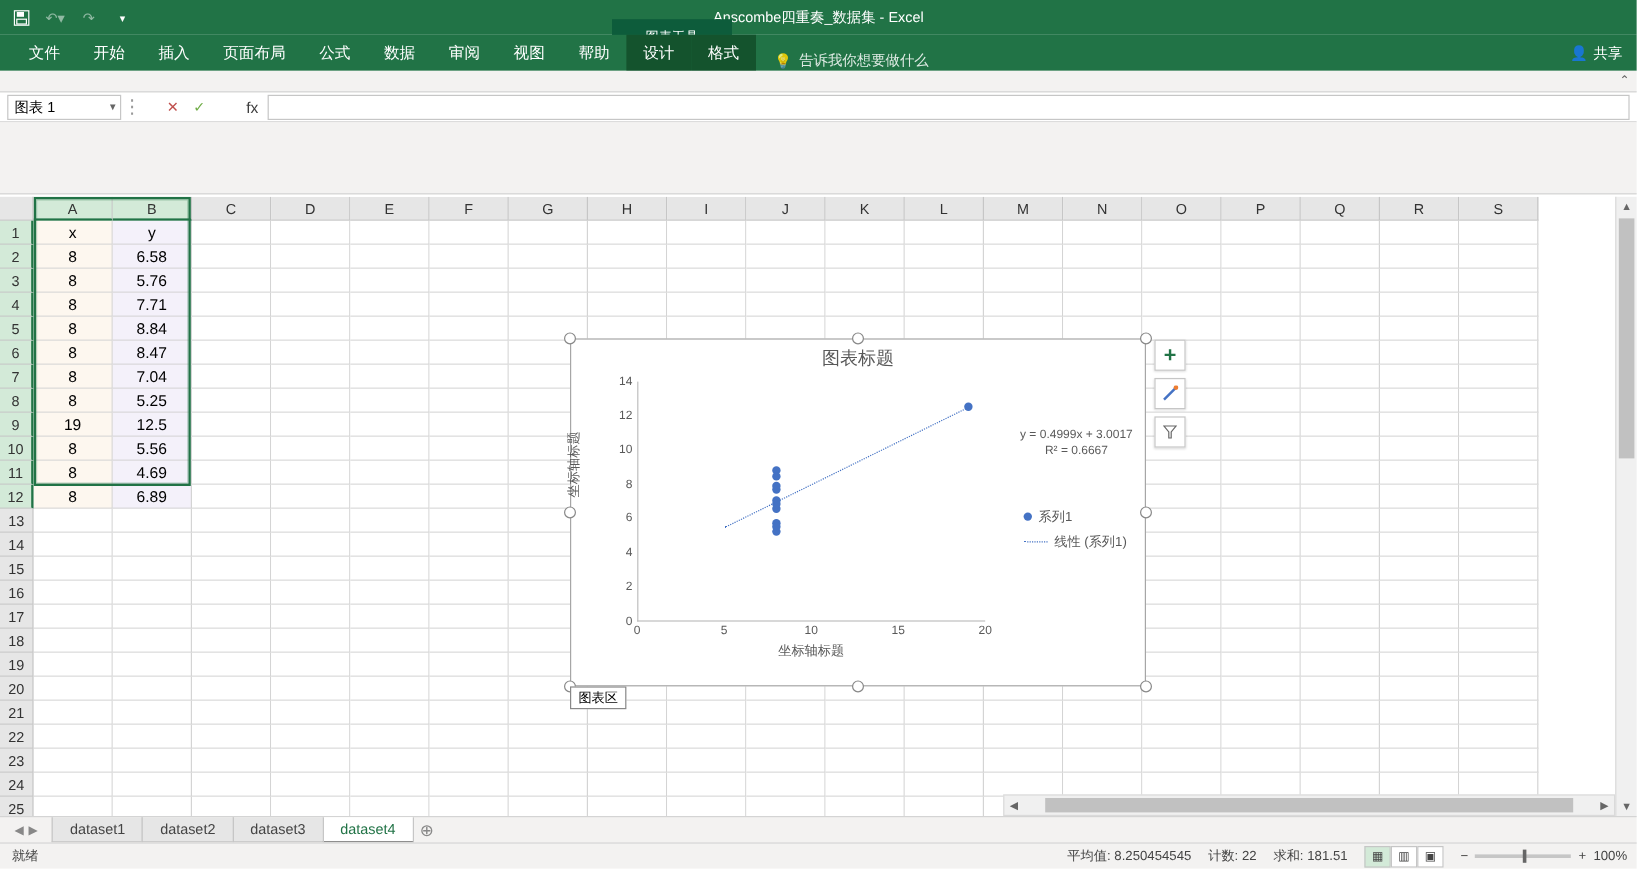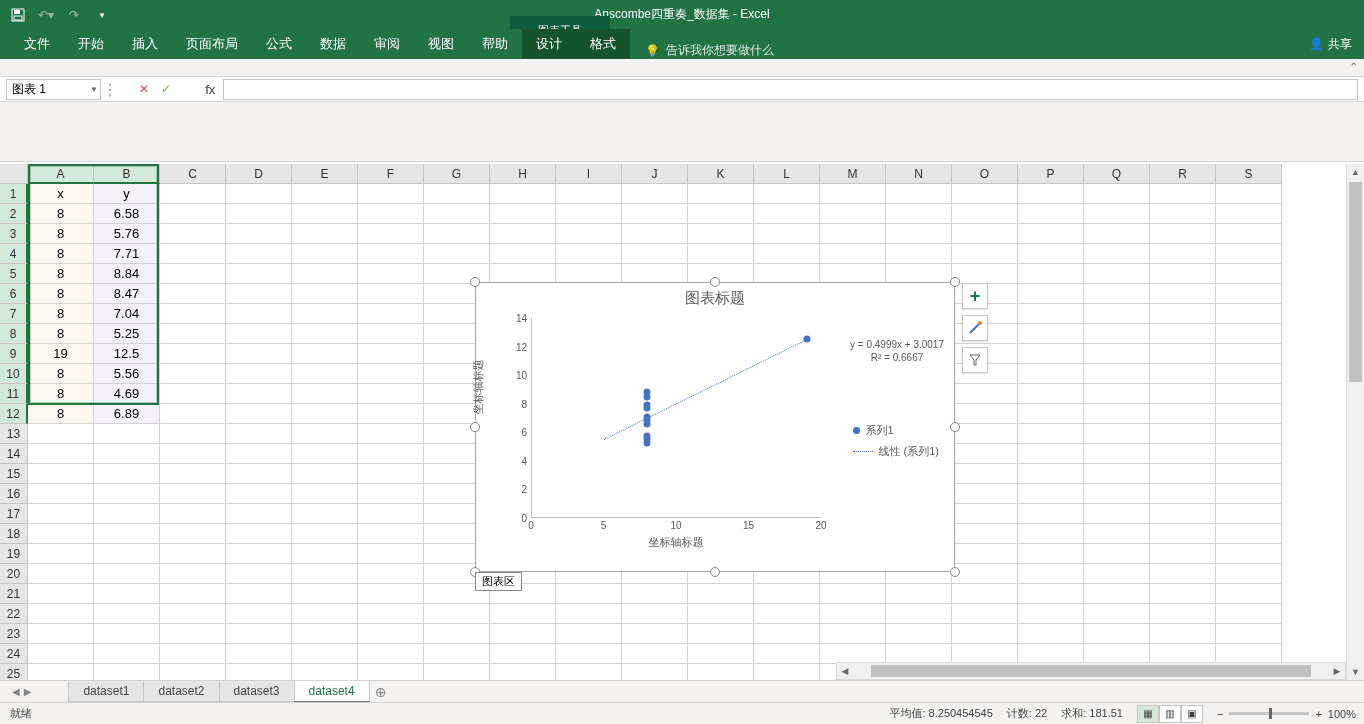--- a/index.html
+++ b/index.html
@@ -68,35 +68,35 @@
 .ch-bl{bottom:-6px;left:-6px;} .ch-bm{bottom:-6px;left:50%;margin-left:-5px;} .ch-br{bottom:-6px;right:-6px;}
 .chart-title { text-align:center; font-size:15px; color:#595959; padding-top:6px;}
 .plot-area { position:absolute; left:55px; top:35px; width:290px; height:200px;}
 .y-axis-title { position:absolute; left:2px; top:50%; transform:rotate(-90deg) translateX(20px); transform-origin:left center; font-size:11px; color:#595959;}
 .x-axis-title { text-align:center; font-size:11px; color:#595959;}
 .y-tick { position:absolute; right:100%; font-size:10px; color:#595959; padding-right:4px; transform:translateY(-50%);}
 .x-tick { position:absolute; top:100%; font-size:10px; color:#595959; transform:translateX(-50%); padding-top:2px;}
 .axis-line { position:absolute; background:#bfbfbf;}
 .point { position:absolute; width:7px; height:7px; background:#4472c4; border-radius:50%; transform:translate(-50%,-50%);}
 .trend { position:absolute; border-top:1.5px dotted #4472c4;}
-.equation { position:absolute; right:10px; top:55px; font-size:10px; color:#595959; text-align:center; line-height:1.3;}
+.equation { position:absolute; right:10px; top:73px; font-size:10px; color:#595959; text-align:center; line-height:1.3;}
 .legend { position:absolute; right:15px; top:140px; font-size:11px; color:#595959;}
 .legend-row { display:flex; align-items:center; gap:6px; margin-bottom:6px;}
 .legend-dot { width:7px; height:7px; background:#4472c4; border-radius:50%; display:inline-block;}
 .legend-dash { width:20px; border-top:1.5px dotted #4472c4; display:inline-block;}
 .chart-tag { position:absolute; left:-1px; bottom:-1px; transform:translateY(100%); background:#fff; border:1px solid #888; font-size:11px; padding:1px 6px;}
 .chart-side-btns { position:absolute; right:-34px; top:0; display:flex; flex-direction:column; gap:6px;}
 .side-btn { width:26px; height:26px; background:#fff; border:1px solid #c6c6c6; box-shadow:0 1px 2px rgba(0,0,0,0.15); display:flex; align-items:center; justify-content:center; font-size:14px; color:#666; cursor:pointer;}
 .side-btn.plus{color:#217346; font-weight:bold; font-size:18px;}
 
 
 .sheet-bar { position:absolute; bottom:22px; left:0; right:0; height:22px; background:#f3f2f1; border-top:1px solid #d4d4d4; display:flex; align-items:center;}
 .sheet-nav { display:flex; gap:4px; padding:0 12px; color:#888; font-size:10px;}
 .sheet-nav span{cursor:pointer;}
-.sheet-tabs { display:flex; height:100%; align-items:flex-end;margin-left:25px;}
+.sheet-tabs { display:flex; height:100%; align-items:flex-end;}
 .sheet-tab { padding:0 14px; height:21px; line-height:21px; font-size:12px; border:1px solid #c6c6c6; border-top:none; background:#e6e6e6; color:#444; cursor:pointer; margin-right:-1px;}
 .sheet-tab.active { background:#fff; border-bottom:1px solid #737373; color:#217346;}
 .new-sheet { width:24px; height:21px; display:flex; align-items:center; justify-content:center; color:#888; cursor:pointer; font-size:14px;}
 .h-scroll { position:absolute; right:18px; bottom:22px; width:510px; height:18px; background:#f0f0f0; border:1px solid #dadada; display:flex; align-items:center;}
 .h-scroll-thumb{height:12px; background:#c1c1c1; width:440px; margin-left:18px;}
 .h-arr{width:16px;text-align:center;font-size:9px;color:#666;}
 
 
 .status-bar { position:absolute; bottom:0; left:0; right:0; height:22px; background:#f3f2f1; border-top:1px solid #d4d4d4; display:flex; align-items:center; font-size:11px; color:#444; padding:0 10px;}
 .status-right { position:absolute; right:8px; display:flex; align-items:center; gap:14px;}

